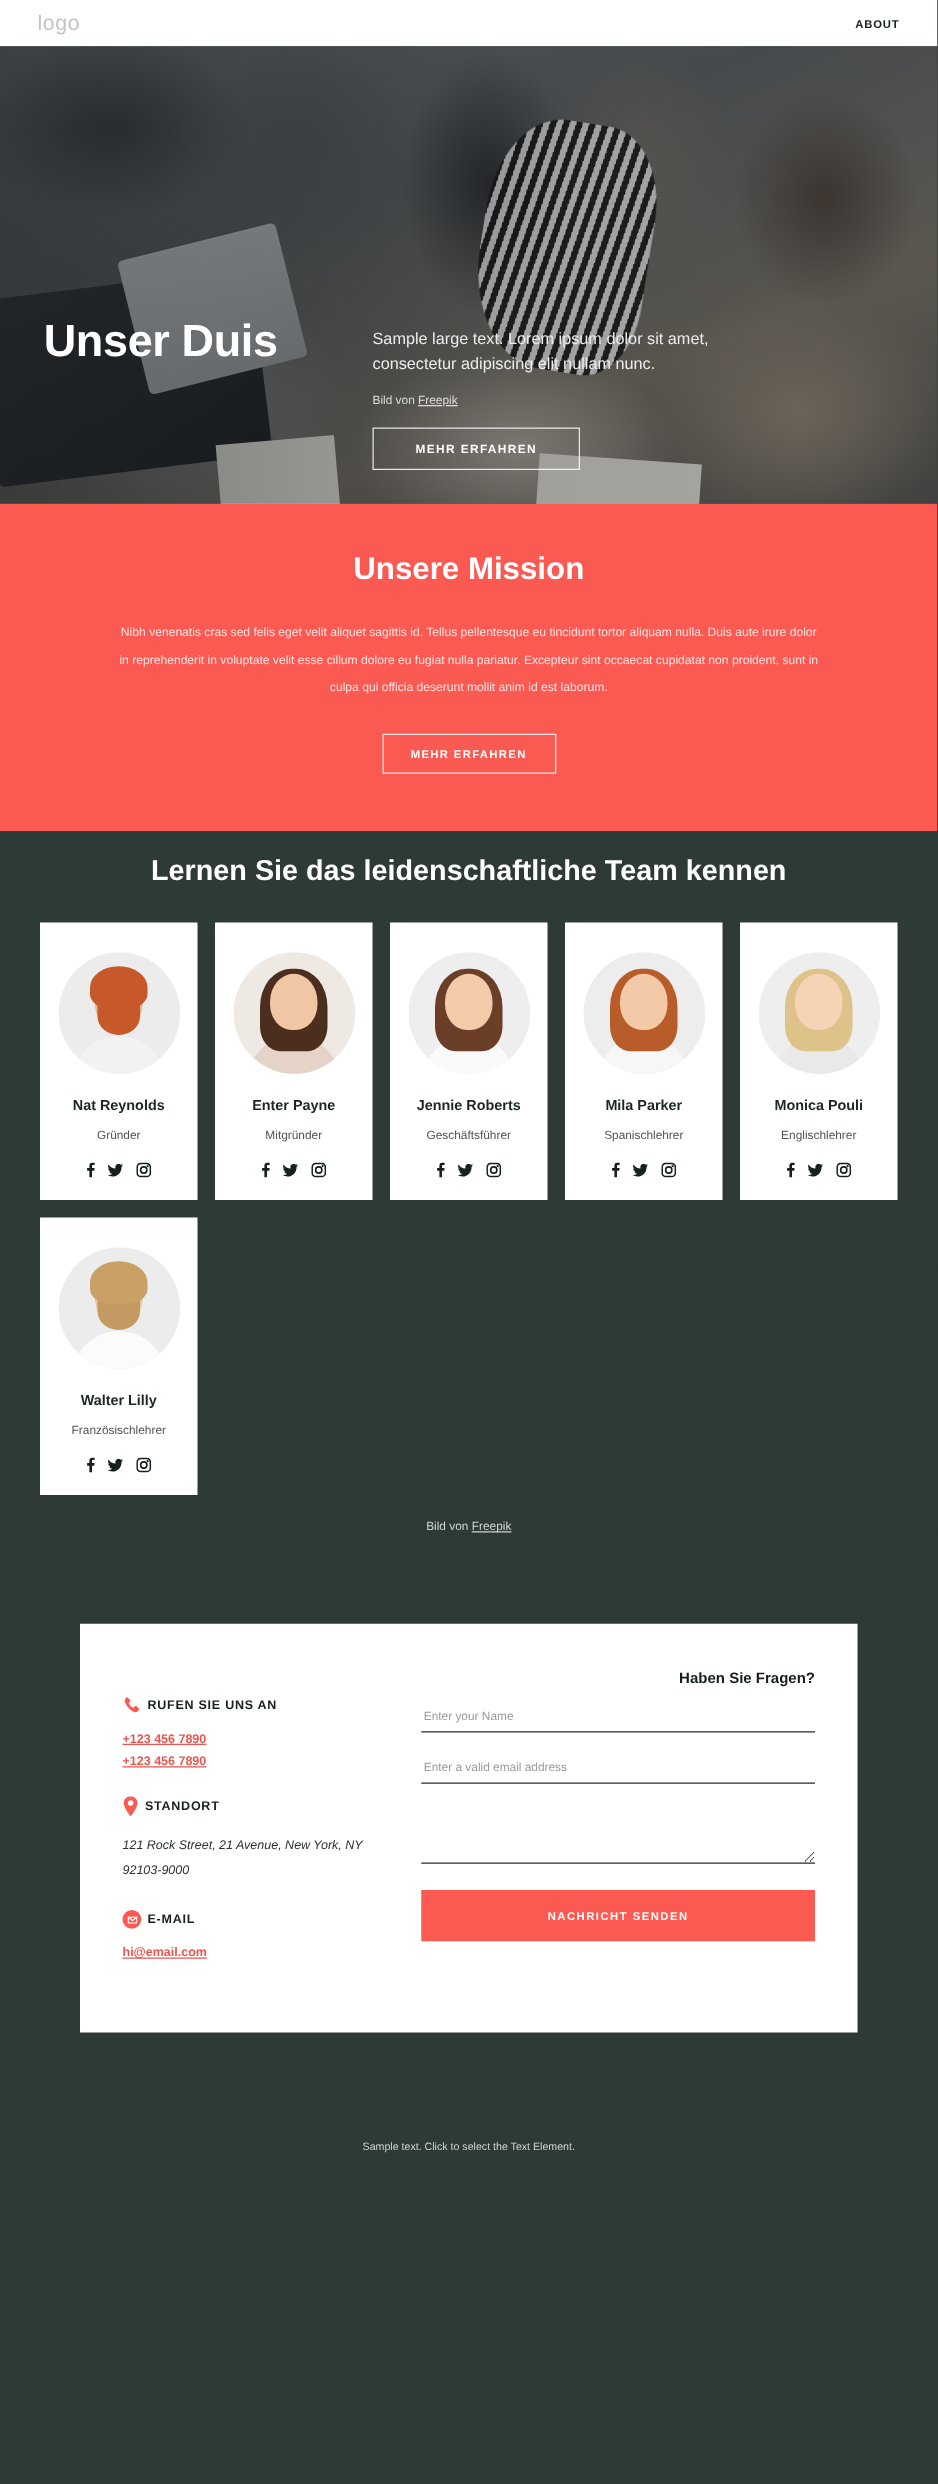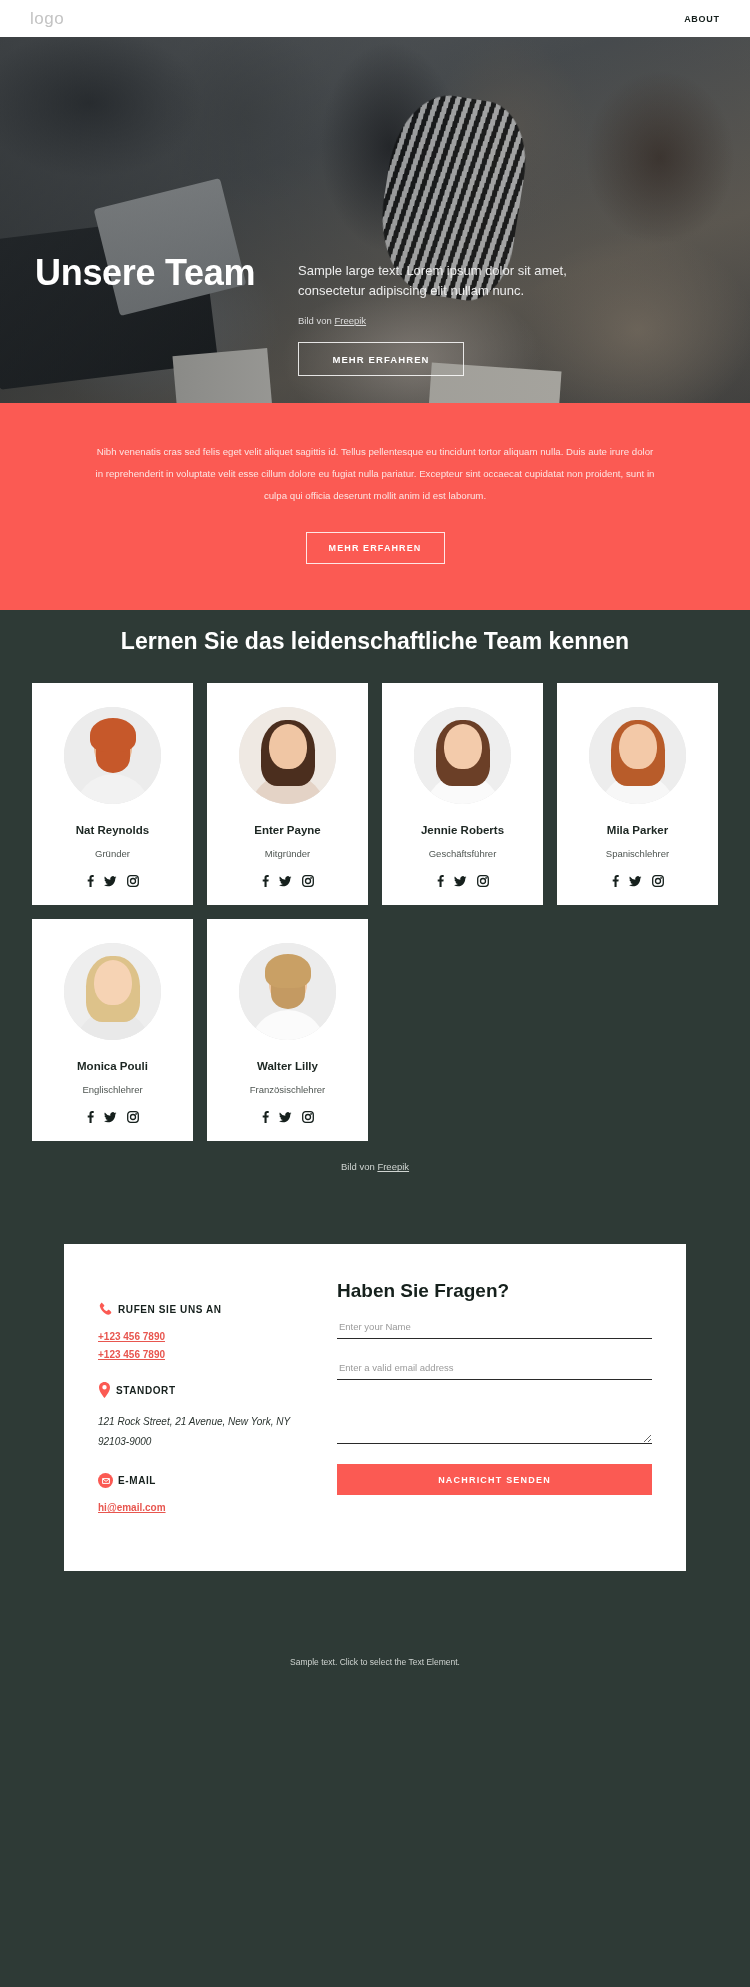--- a/index.html
+++ b/index.html
@@ -195,21 +195,21 @@
   }
   .team h2{
     text-align:center;
     color:#ffffff;
     font-size:23px;
     font-weight:bold;
     margin-bottom:28px;
   }
   .team-grid{
     display:grid;
-    grid-template-columns:repeat(4,1fr);
+    grid-template-columns:repeat(5,1fr);
     gap:14px;
     padding:0 32px;
   }
   .team-card{
     background:#ffffff;
     padding:24px 10px 18px;
     text-align:center;
   }
   .avatar{
     width:97px;
@@ -336,22 +336,22 @@
     width:15px; height:15px;
     border-radius:50%;
     background:#fb5a53;
     display:inline-flex;
     align-items:center;
     justify-content:center;
   }
 
   .contact-right{ flex:1; padding-top:2px; }
   .form-title{
-    text-align:left;
-    font-size:19px;
+    text-align:right;
+    font-size:12px;
     font-weight:bold;
     color:#15201c;
     margin-bottom:14px;
   }
   .form-note{
     text-align:center;
     font-size:9.5px;
     line-height:1.85;
     color:#343d39;
     margin-bottom:22px;
@@ -369,21 +369,21 @@
     outline:none;
   }
   .field::placeholder{ color:#9a9a9a; }
   textarea.field{
     height:46px;
     resize:vertical;
     margin-bottom:16px;
   }
   .btn-send{
     width:100%;
-    height:31px;
+    height:41px;
     background:#fb5a53;
     border:none;
     color:#ffffff;
     font-size:9px;
     font-weight:bold;
     letter-spacing:1.2px;
     cursor:pointer;
     font-family:inherit;
   }
 
@@ -412,33 +412,34 @@
   <div class="hero-photo">
     <div class="hero-screen"></div>
     <div class="hero-laptop"></div>
     <div class="hero-stripes"></div>
     <div class="hero-paper"></div>
     <div class="hero-paper2"></div>
   </div>
   <div class="hero-overlay"></div>
   <div class="hero-inner">
     <div class="hero-left">
-      <h1 class="hero-title">Unsere Team</h1>
+      <h1 class="hero-title">Unser Duis</h1>
     </div>
     <div class="hero-right">
       <p class="hero-sub">Sample large text. Lorem ipsum dolor sit amet, consectetur adipiscing elit nullam nunc.</p>
       <div class="hero-credit">
         <span>Bild von </span><span class="lnk">Freepik</span>
       </div>
       <button class="btn-outline">MEHR ERFAHREN</button>
     </div>
   </div>
 </section>
 
 <section class="mission">
+  <h2>Unsere Mission</h2>
   <p>Nibh venenatis cras sed felis eget velit aliquet sagittis id. Tellus pellentesque eu tincidunt tortor aliquam nulla. Duis aute irure dolor in reprehenderit in voluptate velit esse cillum dolore eu fugiat nulla pariatur. Excepteur sint occaecat cupidatat non proident, sunt in culpa qui officia deserunt mollit anim id est laborum.</p>
   <button class="btn-outline-light">MEHR ERFAHREN</button>
 </section>
 
 <section class="team">
   <h2>Lernen Sie das leidenschaftliche Team kennen</h2>
   <div class="team-grid">
 
     <div class="team-card">
       <div class="avatar">

